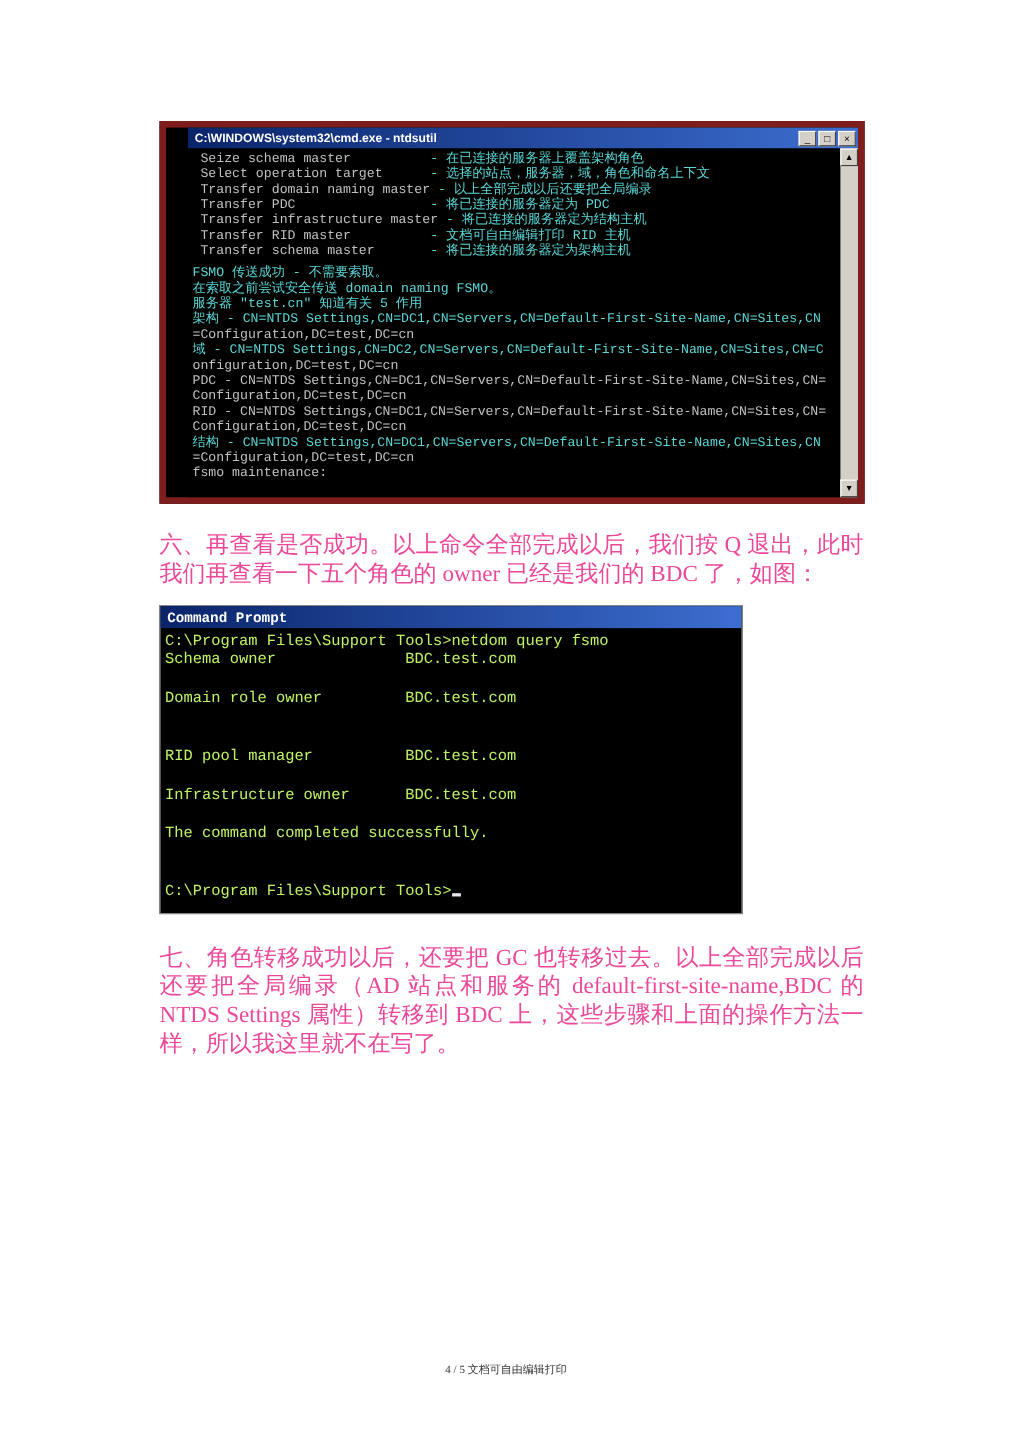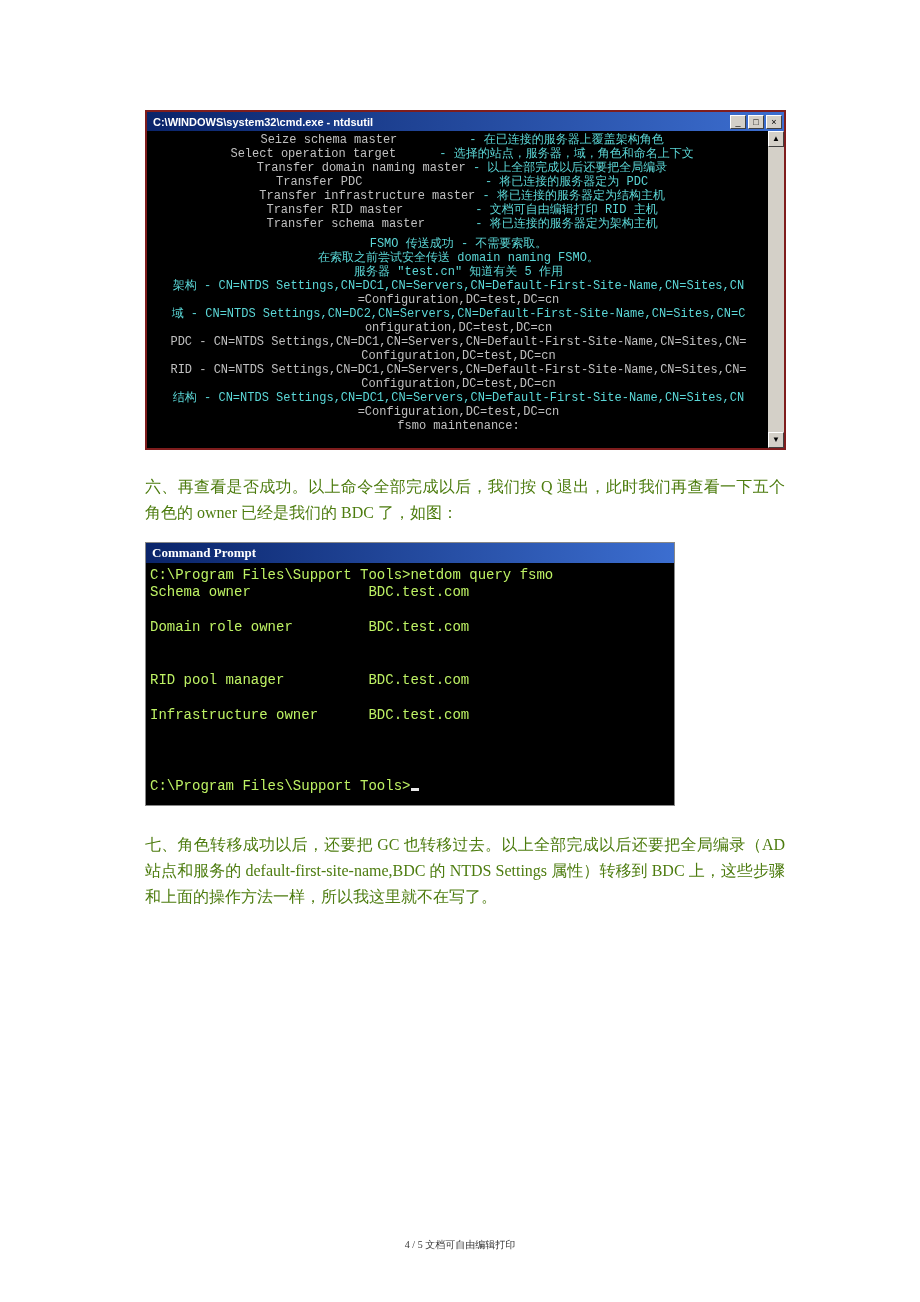--- a/index.html
+++ b/index.html
@@ -10,22 +10,23 @@
       font-family: "SimSun", "NSimSun", serif;
       font-size: 14px;
       color: #000;
       padding: 110px 135px 50px 145px;
       position: relative;
     }
     
     .console1 {
       width: 641px;
       background: #000;
-      border: 2px solid #7f1d1d;
+      border: 6px solid #7f1d1d;
       margin-bottom: 24px;
+      padding-left: 20px;
     }
     .console1 .titlebar {
       height: 19px;
       background: linear-gradient(to right, #0a246a, #3c6ed0);
       display: flex;
       align-items: center;
       justify-content: space-between;
       padding: 0 2px 0 6px;
     }
     .console1 .titlebar .title-text {
@@ -74,50 +75,49 @@
       text-align: center;
     }
     .console-line {
       font-family: "NSimSun", "SimSun", "Courier New", monospace;
       font-size: 12px;
       line-height: 14px;
       color: #c0c0c0;
       white-space: pre;
       padding-right: 18px;
       overflow: hidden;
-      text-align: center;
     }
     .cyan { color: #5bd7d7; }
     .spacer6 { height: 6px; }
     
     .para {
-      font-size: 16px;
+      font-size: 21px;
       line-height: 26px;
-      color: #4d7c0f;
+      color: #ec4899;
       margin-bottom: 16px;
       text-align: justify;
     }
     
     .console2 {
       width: 530px;
       background: #000;
       border: 1px solid #888;
       margin-bottom: 26px;
       margin-left: 0;
     }
     .console2 .titlebar {
       height: 20px;
       background: linear-gradient(to right, #0a246a, #3c6ed0);
       display: flex;
       align-items: center;
       padding-left: 6px;
     }
     .console2 .titlebar .title-text {
       color: #fff;
-      font-family: Liberation Serif, serif;
+      font-family: Liberation Mono, monospace;
       font-size: 13px;
       font-weight: bold;
     }
     .console2 .body {
       padding: 4px 6px 10px 4px;
     }
     .c2line {
       font-family: "Lucida Console", "Courier New", monospace;
       font-size: 14px;
       line-height: 17px;
@@ -199,20 +199,21 @@
         <div class="c2line">C:\Program Files\Support Tools&gt;netdom query fsmo</div>
         <div class="c2line">Schema owner              BDC.test.com</div>
         <div class="c2gap"></div>
         <div class="c2line">Domain role owner         BDC.test.com</div>
         <div class="c2gap"></div>
         <div class="c2gap"></div>
         <div class="c2line">RID pool manager          BDC.test.com</div>
         <div class="c2gap"></div>
         <div class="c2line">Infrastructure owner      BDC.test.com</div>
         <div class="c2gap"></div>
+        <div class="c2line">The command completed successfully.</div>
         <div class="c2gap"></div>
         <div class="c2gap"></div>
       </div>
     <div class="c2line"><span>C:\Program Files\Support Tools&gt;</span><span class="cursor-block"></span></div>
   </div>
 </div>
 
 <p class="para">七、角色转移成功以后，还要把 GC 也转移过去。以上全部完成以后还要把全局编录（AD 站点和服务的 default-first-site-name,BDC 的 NTDS Settings 属性）转移到 BDC 上，这些步骤和上面的操作方法一样，所以我这里就不在写了。</p>
 
 <div class="footer">4 / 5 文档可自由编辑打印</div>

